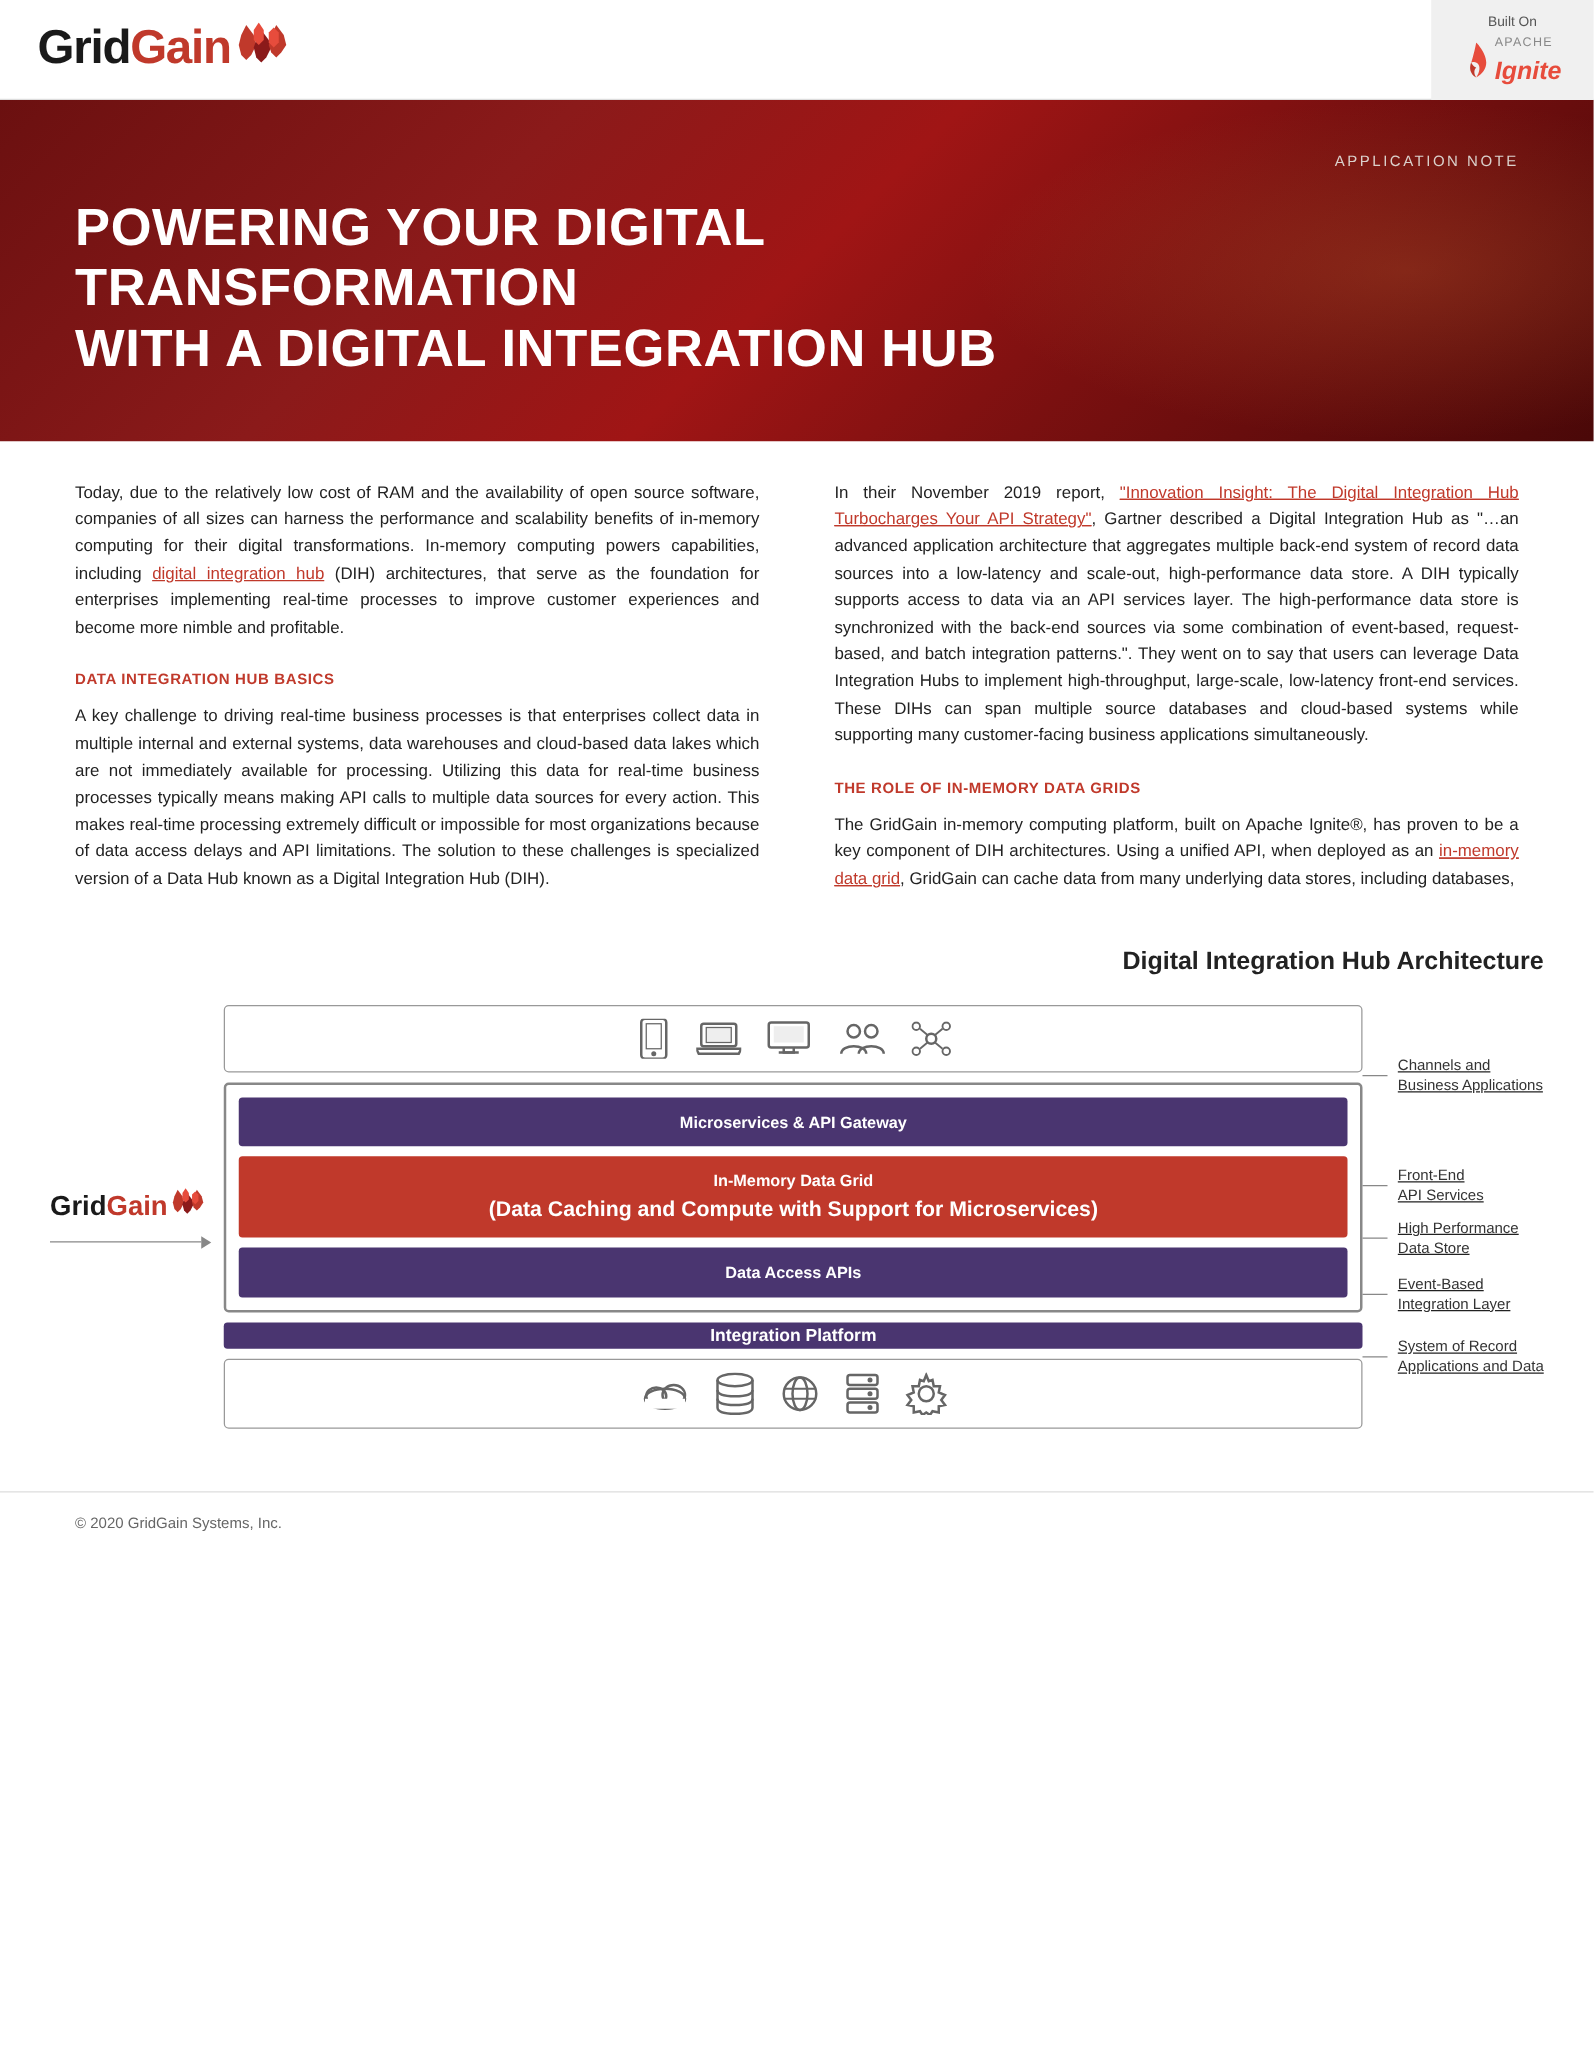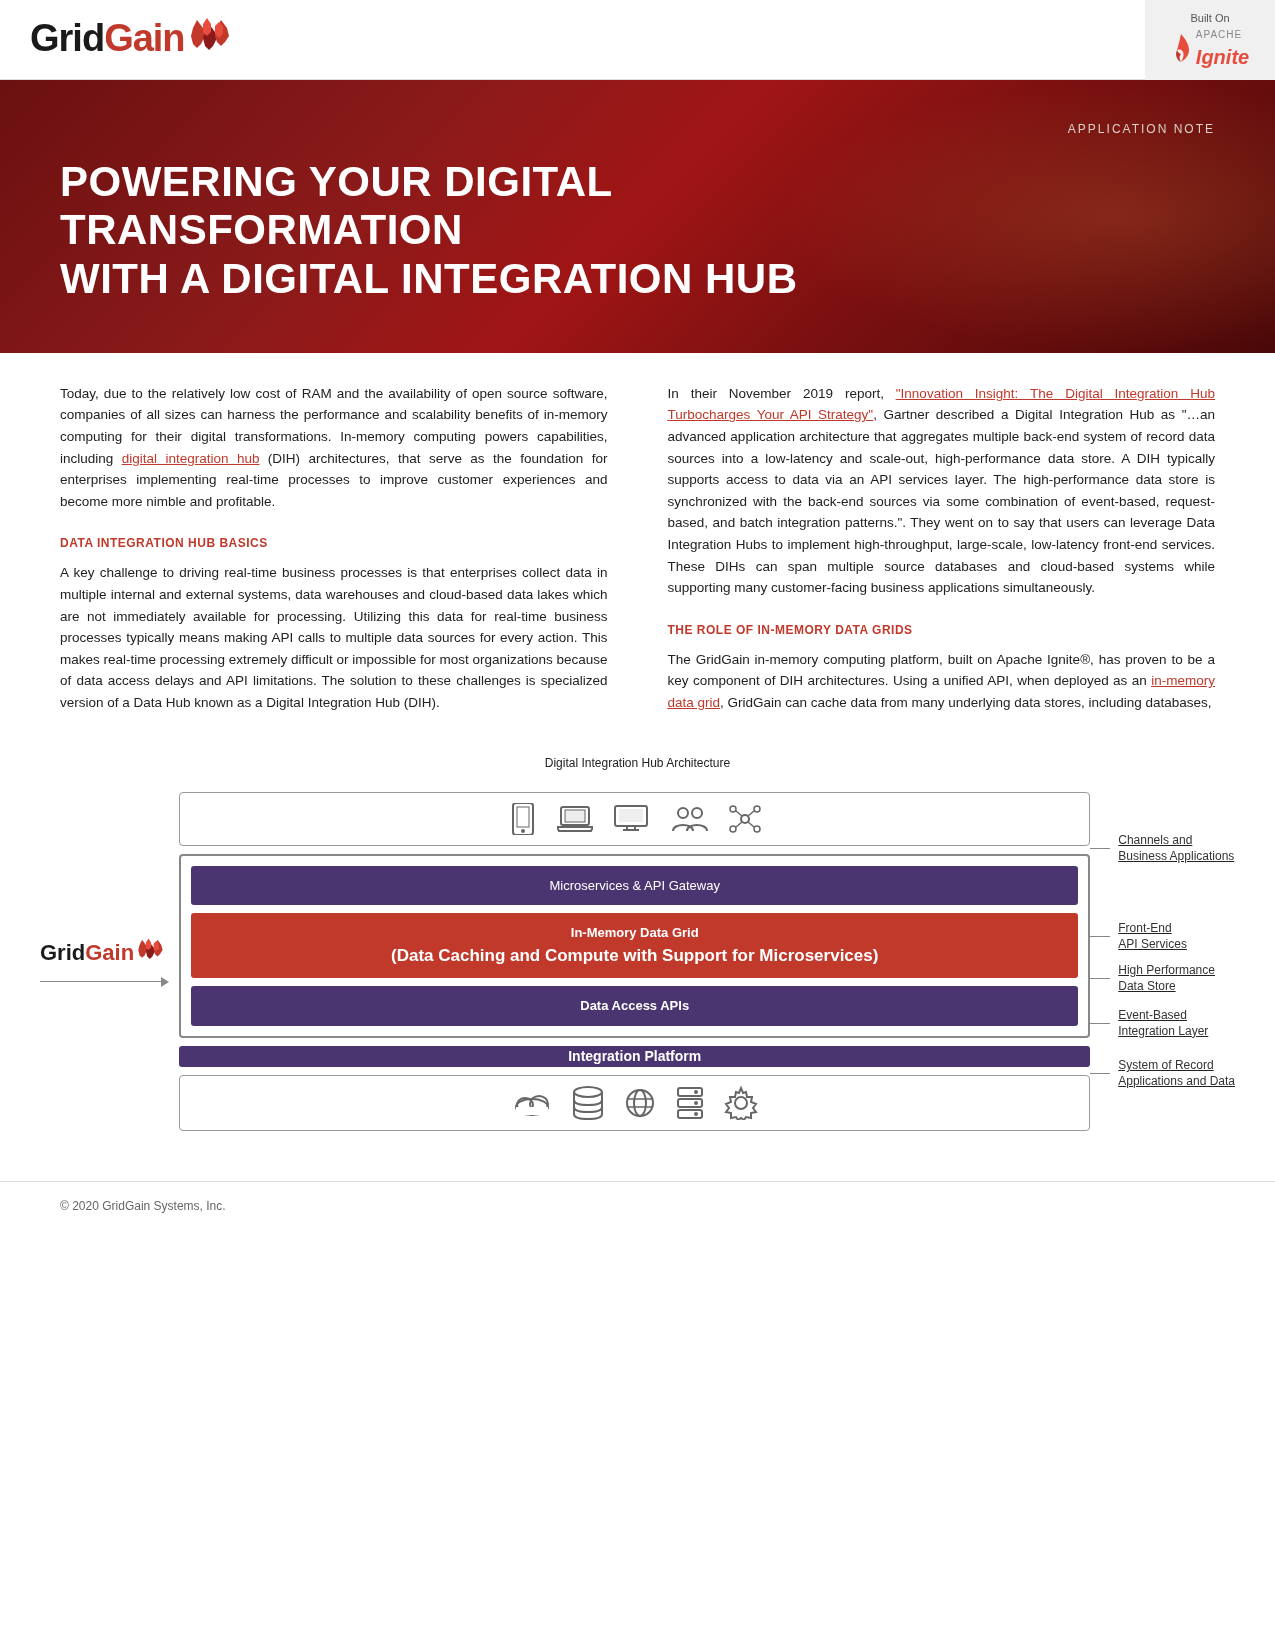--- a/index.html
+++ b/index.html
@@ -133,23 +133,23 @@
       text-transform: uppercase;
       margin: 22px 0 10px 0;
       letter-spacing: 0.5px;
     }
 
     
     .diagram-section {
       padding: 10px 40px 30px 40px;
     }
     .diagram-title {
-      text-align: center;
-      font-size: 12px;
-      font-weight: normal;
+      text-align: right;
+      font-size: 20px;
+      font-weight: bold;
       color: #222;
       margin-bottom: 20px;
     }
     .diagram-container {
       display: flex;
       align-items: center;
       gap: 0;
       position: relative;
     }
     .diagram-left-logo {
@@ -185,21 +185,21 @@
       margin-bottom: 8px;
       background: #fff;
     }
     .purple-bar {
       background: #4a3570;
       color: #fff;
       text-align: center;
       padding: 10px;
       border-radius: 3px;
       font-size: 13px;
-      font-weight: normal;
+      font-weight: bold;
       margin-bottom: 8px;
     }
     .red-bar {
       background: #c0392b;
       color: #fff;
       text-align: center;
       padding: 10px;
       border-radius: 3px;
       font-size: 13px;
       font-weight: bold;

